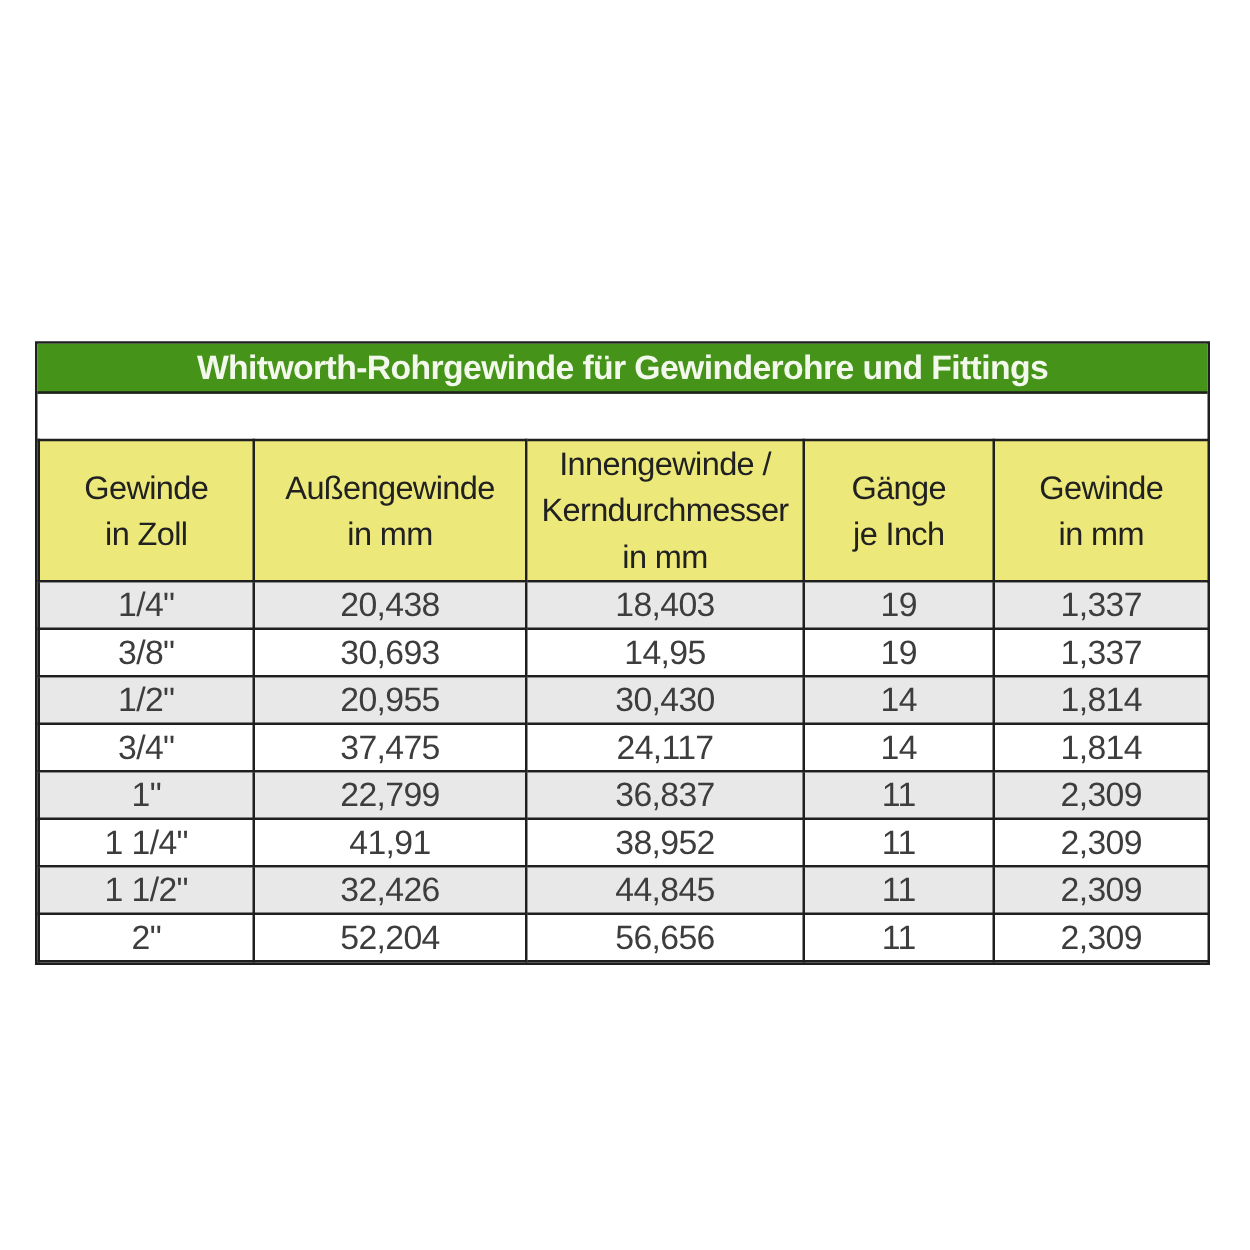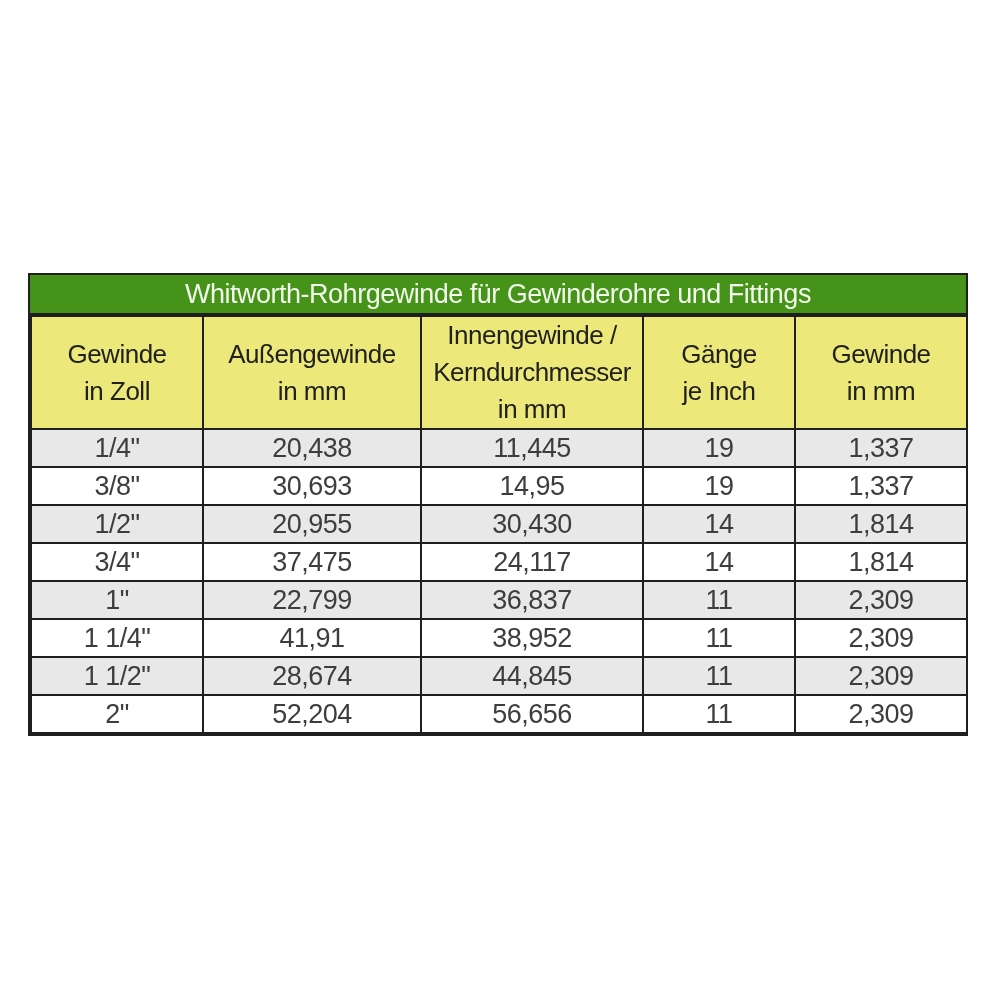--- a/index.html
+++ b/index.html
@@ -23,28 +23,29 @@
     height: 38px;
     background: #459318;
     border-bottom: 2px solid #1f1f1f;
     display: flex;
     align-items: center;
     justify-content: center;
   }
   .title-bar .title-text {
     color: #f3f8ec;
     font-size: 27px;
-    font-weight: normal;
+    font-weight: bold;
     letter-spacing: -0.5px;
     white-space: nowrap;
   }
   table.spec {
     width: 100%;
     border-collapse: collapse;
     table-layout: fixed;
+    margin-top: 36px;
   }
   table.spec col.c1 { width: 172px; }
   table.spec col.c2 { width: 218px; }
   table.spec col.c3 { width: 222px; }
   table.spec col.c4 { width: 152px; }
   table.spec col.c5 { width: 172px; }
   table.spec th, table.spec td {
     border: 2px solid #1f1f1f;
     text-align: center;
     vertical-align: middle;
@@ -106,21 +107,21 @@
         <th>
           <div>Gewinde</div>
           <div>in mm</div>
         </th>
       </tr>
     </thead>
     <tbody>
       <tr class="row-even">
         <td>1/4"</td>
         <td>20,438</td>
-        <td>11,445</td>
+        <td>18,403</td>
         <td>19</td>
         <td>1,337</td>
       </tr>
       <tr class="row-odd">
         <td>3/8"</td>
         <td>30,693</td>
         <td>14,95</td>
         <td>19</td>
         <td>1,337</td>
       </tr>
@@ -147,21 +148,21 @@
       </tr>
       <tr class="row-odd">
         <td>1 1/4"</td>
         <td>41,91</td>
         <td>38,952</td>
         <td>11</td>
         <td>2,309</td>
       </tr>
       <tr class="row-even">
         <td>1 1/2"</td>
-        <td>28,674</td>
+        <td>32,426</td>
         <td>44,845</td>
         <td>11</td>
         <td>2,309</td>
       </tr>
       <tr class="row-odd">
         <td>2"</td>
         <td>52,204</td>
         <td>56,656</td>
         <td>11</td>
         <td>2,309</td>

